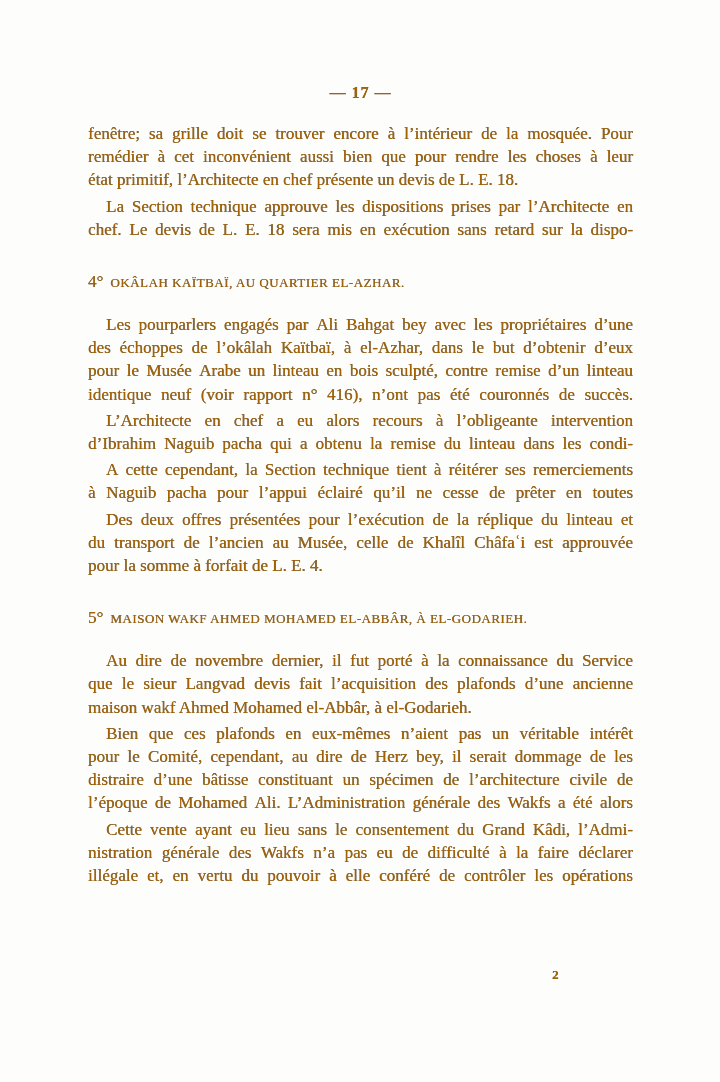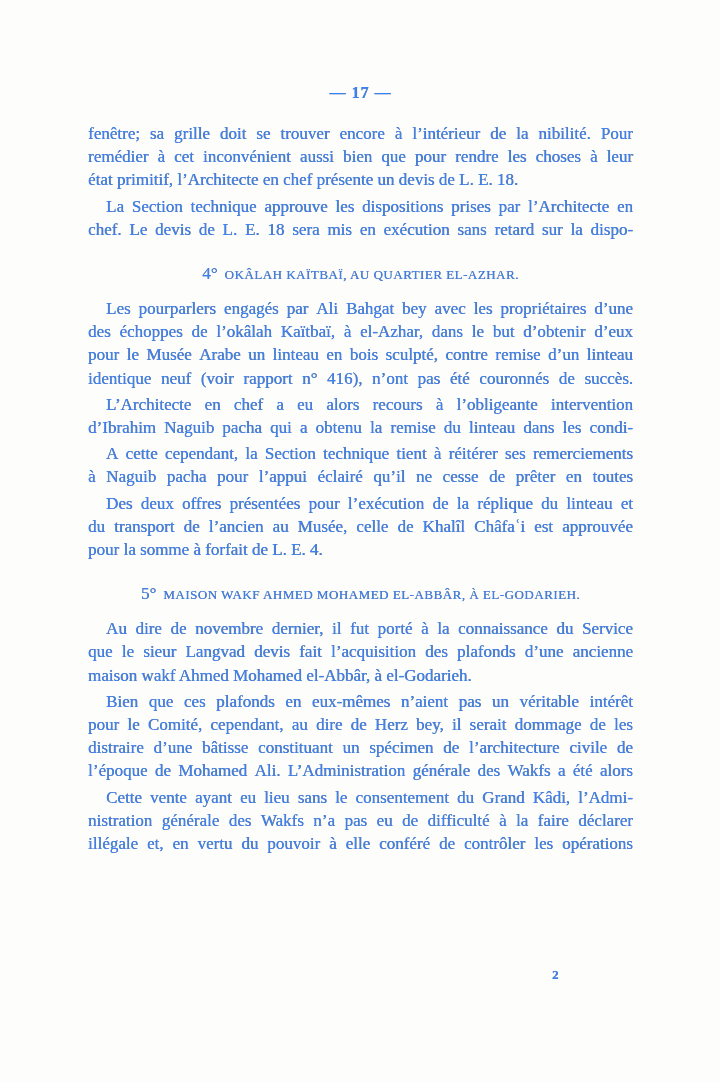--- a/index.html
+++ b/index.html
@@ -1,42 +1,41 @@
 <!DOCTYPE html>
 <html lang="fr"><head>
 <meta charset="utf-8">
 <style>
   html,body{margin:0;padding:0;background:#ffffff;}
   .page{
     position:relative;
     width:720px;height:1082px;
     background:#fdfdfb;
-    color:#3b82f6;
+    color:#a16207;
     font-family:"Liberation Serif","DejaVu Serif",serif;
     overflow:hidden;
     text-shadow:0.35px 0.25px 0.2px rgba(27,23,19,0.6);
   }
   .pagenum{
     position:absolute;top:84px;left:88px;width:545px;
     text-align:center;font-size:16px;font-weight:bold;
     letter-spacing:1px;
   }
   .content{
     position:absolute;top:122px;left:88px;width:545px;
     font-size:17px;line-height:23.2px;
   }
   .para{margin:3px 0 0 0;}
   .para:first-child{margin-top:0;}
   .line{white-space:nowrap;}
   .line.j{display:flex;justify-content:space-between;}
   .line.j span{display:inline-block;}
   .line.indent{padding-left:18px;}
   .heading{
-    text-align:center;
-    line-height:26px;
+    line-height:42px;
     margin:20px 0 9px 0;
     font-size:13px;
     letter-spacing:0.5px;
     white-space:nowrap;
   }
   .heading .hnum{font-size:17px;letter-spacing:0;margin-right:7px;}
   .sig{
     position:absolute;left:552px;top:967px;
     font-size:13px;font-weight:bold;
   }
@@ -53,21 +52,21 @@
           <span>sa</span>
           <span>grille</span>
           <span>doit</span>
           <span>se</span>
           <span>trouver</span>
           <span>encore</span>
           <span>à</span>
           <span>l’intérieur</span>
           <span>de</span>
           <span>la</span>
-          <span>nibilité.</span>
+          <span>mosquée.</span>
           <span>Pour</span>
         </div>
         <div class="line j">
           <span>remédier</span>
           <span>à</span>
           <span>cet</span>
           <span>inconvénient</span>
           <span>aussi</span>
           <span>bien</span>
           <span>que</span>

